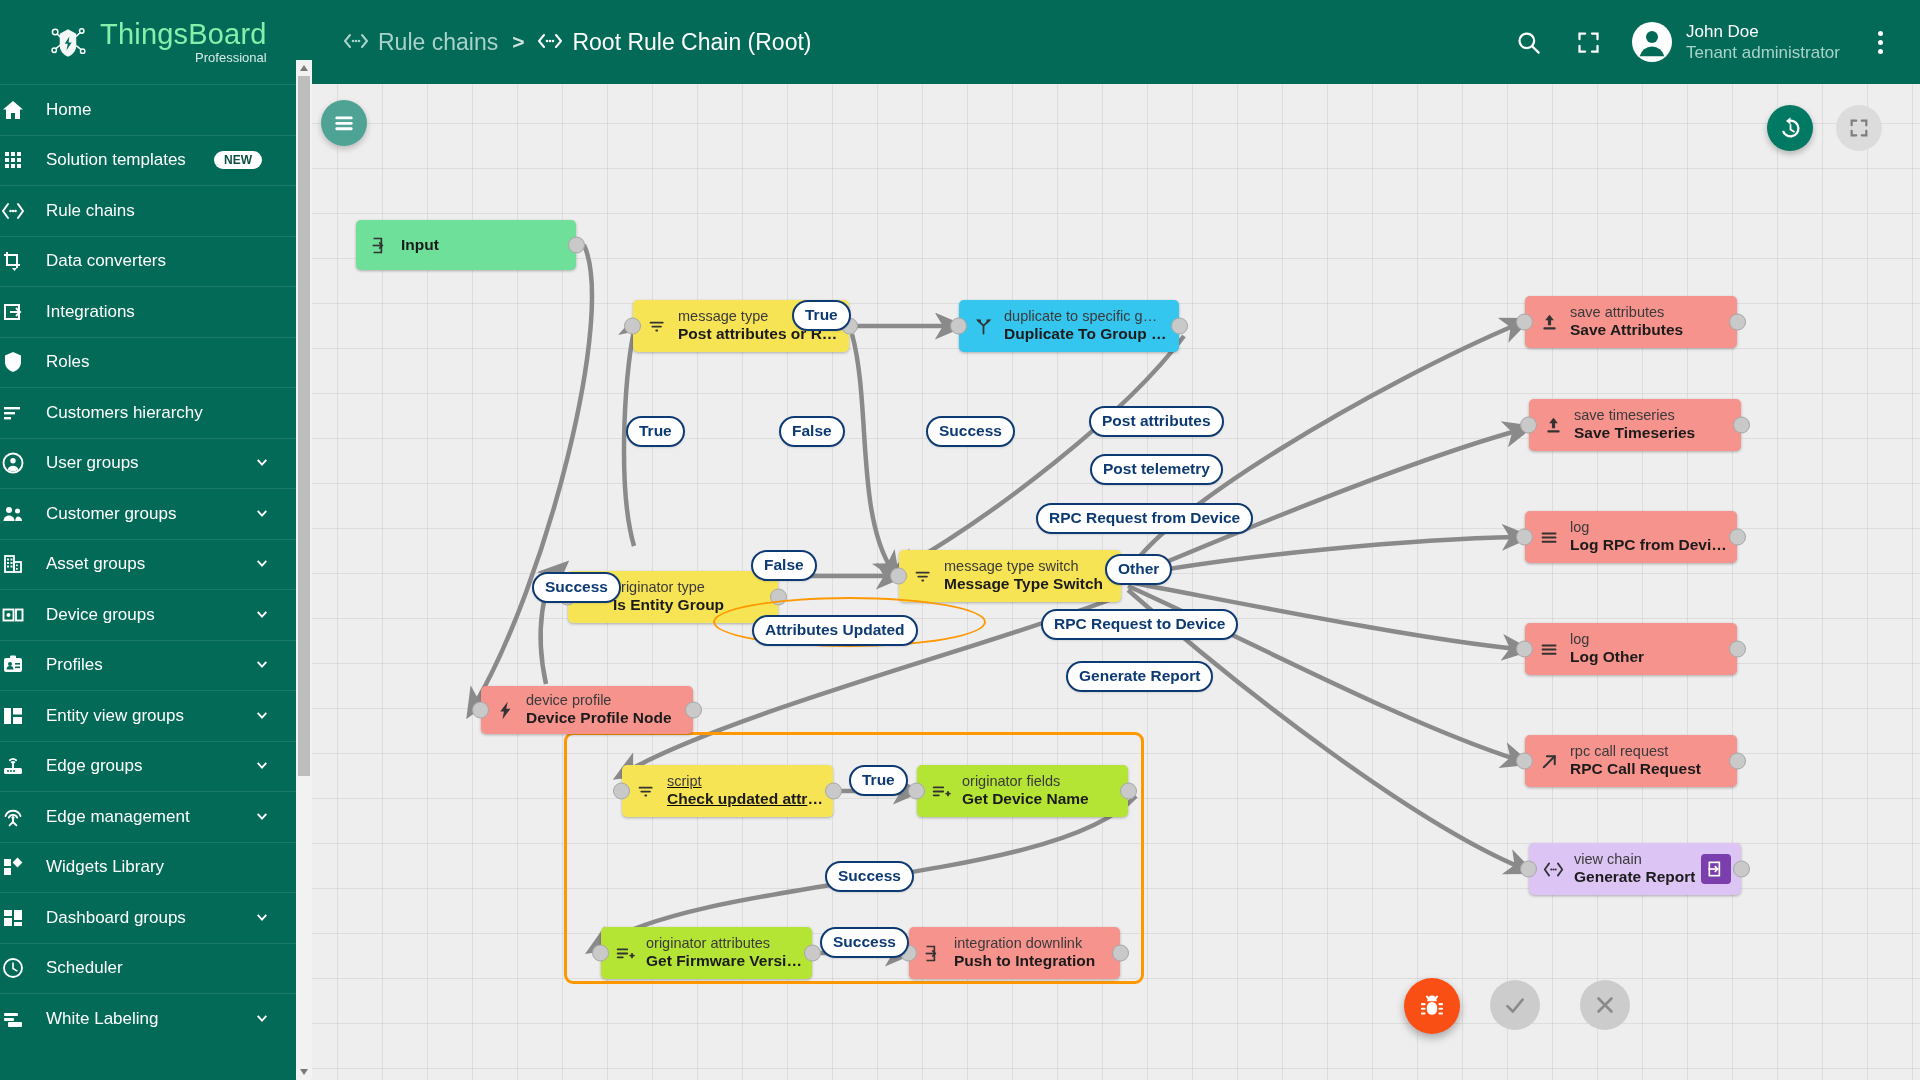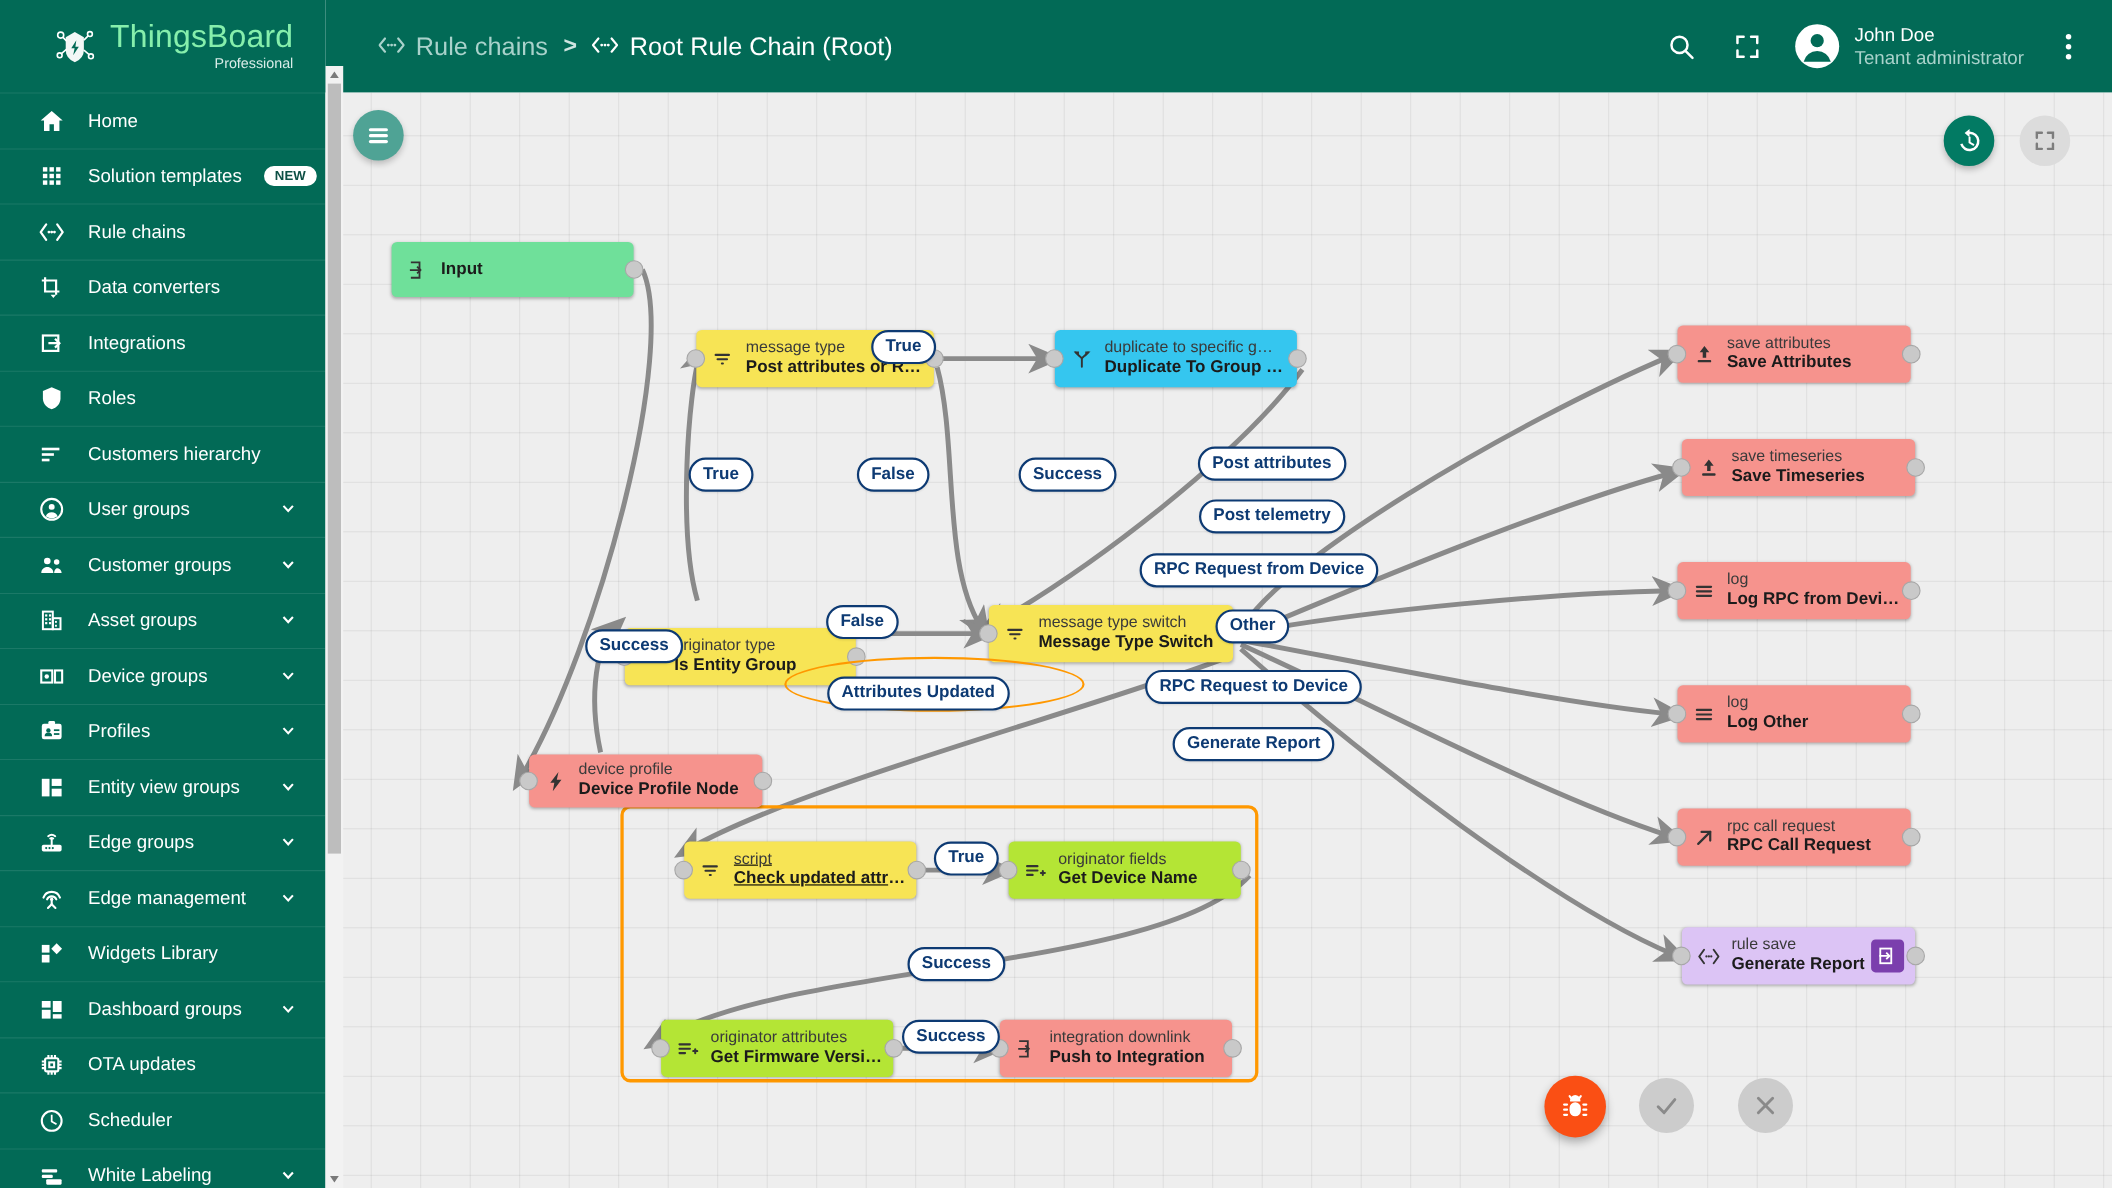--- a/index.html
+++ b/index.html
@@ -28,21 +28,20 @@
   }
   .brand-logo { width: 44px; height: 44px; flex: 0 0 44px; }
   .brand-text { display: flex; flex-direction: column; line-height: 1; }
   .brand-title { font-size: 29px; font-weight: 400; letter-spacing: .2px; color: #86efac; }
   .brand-sub { font-size: 13px; color: #d9ece8; text-align: right; margin-top: 2px; }
 
   .nav { position: relative; }
   .nav-item {
     height: 50.5px;
     display: flex; align-items: center;
-    padding-left: 34px;
     gap: 20px;
     border-top: 1px solid rgba(255,255,255,.10);
     font-size: 17px;
     color: #ffffff;
     cursor: pointer;
     position: relative;
   }
   .nav-item .ic { width: 26px; height: 26px; flex: 0 0 26px; display:flex; align-items:center; justify-content:center; }
   .nav-item .ic svg { width: 24px; height: 24px; fill: #fff; }
   .nav-label { flex: 1; white-space: nowrap; }
@@ -449,32 +448,20 @@
               <rect x="3" y="4" width="8" height="6"></rect>
               <rect x="13" y="4" width="8" height="10"></rect>
               <rect x="3" y="12" width="8" height="8"></rect>
               <rect x="13" y="16" width="8" height="4"></rect>
             </svg>
           </span>
           <span class="nav-label">Dashboard groups</span>
           <span class="chev"><svg viewBox="0 0 16 16">
               <path d="M3 5.5 L8 11 L13 5.5 L11.6 4.3 L8 8.2 L4.4 4.3 Z"></path>
             </svg></span>
-        </div>
-        <div class="nav-item">
-          <span class="ic">
-            <svg viewBox="0 0 24 24">
-              <g fill="none" stroke="#fff" stroke-width="1.9">
-                <rect x="6" y="6" width="12" height="12" rx="1.5"></rect>
-                <rect x="9.8" y="9.8" width="4.4" height="4.4"></rect>
-                <path d="M9 3v3M12 3v3M15 3v3M9 18v3M12 18v3M15 18v3M3 9h3M3 12h3M3 15h3M18 9h3M18 12h3M18 15h3"></path>
-              </g>
-            </svg>
-          </span>
-          <span class="nav-label">OTA updates</span>
         </div>
         <div class="nav-item">
           <span class="ic">
             <svg viewBox="0 0 24 24">
               <circle cx="12" cy="12" r="9" fill="none" stroke="#fff" stroke-width="1.9"></circle>
               <path d="M11.2 6.5h1.6V12l4 2.4-.82 1.4-4.78-2.9z"></path>
             </svg>
           </span>
           <span class="nav-label">Scheduler</span>
         </div>
@@ -818,21 +805,21 @@
                 <path d="M17 5 L22 12 L17 19"></path>
               </g>
               <g fill="#333">
                 <circle cx="9.5" cy="12" r="1.2"></circle>
                 <circle cx="12" cy="12" r="1.2"></circle>
                 <circle cx="14.5" cy="12" r="1.2"></circle>
               </g>
             </svg>
           </span>
           <span class="ntxt">
-            <span class="ntype">rule save</span>
+            <span class="ntype">view chain</span>
             <span class="nname">Generate Report</span>
           </span>
           <span class="node-sideicon">
             <svg viewBox="0 0 24 24">
               <g fill="none" stroke="#fff" stroke-width="2">
                 <rect x="4" y="4" width="12" height="16"></rect>
                 <path d="M3 12h11"></path>
                 <path d="M10.5 8.5 L14 12 L10.5 15.5"></path>
               </g>
             </svg>

